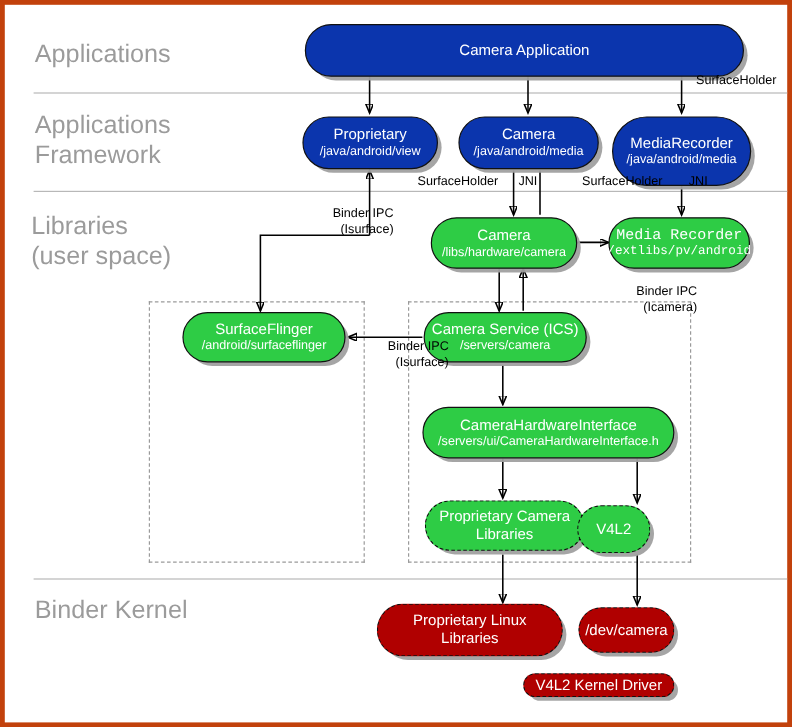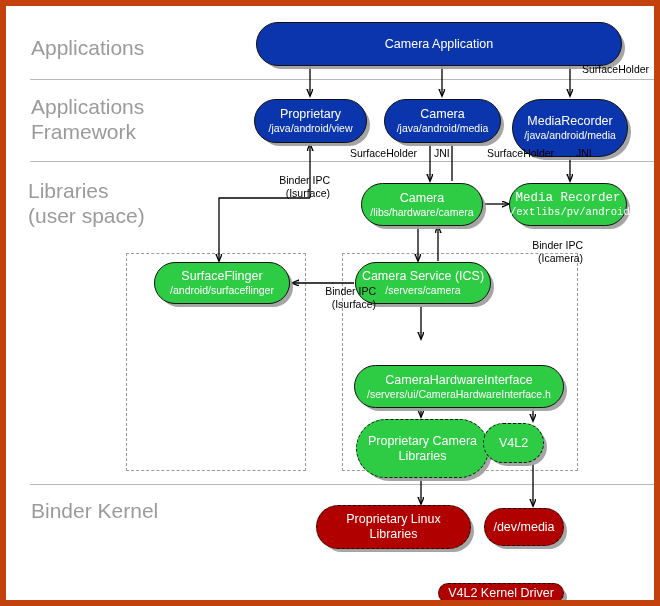--- a/index.html
+++ b/index.html
@@ -1,23 +1,23 @@
 <!DOCTYPE html>
 <html><head>
 <meta charset="utf-8">
 <style>
   html,body{margin:0;padding:0;background:#fff;}
   body{font-family:"Liberation Sans","DejaVu Sans",sans-serif;}
   #canvas{position:relative;width:660px;height:606px;background:#ffffff;
-          border:6px solid #c2410c;box-sizing:border-box;overflow:hidden;}
+          border:4px solid #c2410c;box-sizing:border-box;overflow:hidden;}
   .layer-label{position:absolute;color:#9b9b9b;font-size:21px;line-height:25px;
                white-space:pre-line;font-weight:400;letter-spacing:0px;}
   .divider{position:absolute;height:1px;background:#b8b8b8;}
   .node{position:absolute;box-sizing:border-box;border-radius:999px;
-        display:flex;flex-direction:column;justify-content:center;
+        display:flex;flex-direction:column;align-items:center;justify-content:center;
         color:#ffffff;text-align:center;border:1px solid #111;
         box-shadow:4px 4px 0 -1px rgba(160,160,160,0.95);z-index:4;}
   .node .t1{font-size:12.5px;line-height:15px;}
   .node .t2{font-size:10.5px;line-height:13px;}
   .node.blue{background:#0b35ad;}
   .node.green{background:#2ecc45;}
   .node.red{background:#b00000;}
   .node.dashedb{border:1px dashed #111;}
   .dashbox{position:absolute;border:1px dashed #9a9a9a;box-sizing:border-box;z-index:1;}
   .elabel{position:absolute;font-size:10.5px;line-height:12.5px;color:#000;
@@ -118,44 +118,44 @@
   <div class="node green" style="left:148px;top:256px;width:136px;height:42px;">
     <div class="t1">SurfaceFlinger</div>
     <div class="t2">/android/surfaceflinger</div>
   </div>
 
   <div class="node green" style="left:349px;top:256px;width:136px;height:42px;">
     <div class="t1">Camera Service (ICS)</div>
     <div class="t2">/servers/camera</div>
   </div>
 
-  <div class="node green" style="left:348px;top:335px;width:210px;height:43px;margin-top:24px;">
+  <div class="node green" style="left:348px;top:335px;width:210px;height:43px;">
     <div class="t1">CameraHardwareInterface</div>
     <div class="t2">/servers/ui/CameraHardwareInterface.h</div>
   </div>
 
-  <div class="node green dashedb" style="left:350px;top:413px;width:133px;height:59px;">
+  <div class="node green dashedb" style="left:350px;top:413px;width:133px;height:42px;">
     <div class="t1">Proprietary Camera</div>
     <div class="t1">Libraries</div>
   </div>
 
   <div class="node green dashedb" style="left:477px;top:417px;width:61px;height:40px;">
     <div class="t1">V4L2</div>
   </div>
 
   <div class="node red dashedb" style="left:310px;top:499px;width:155px;height:44px;">
     <div class="t1">Proprietary Linux</div>
     <div class="t1">Libraries</div>
   </div>
 
   <div class="node red dashedb" style="left:478px;top:502px;width:80px;height:38px;">
-    <div class="t1">/dev/media</div>
+    <div class="t1">/dev/camera</div>
   </div>
 
-  <div class="node red dashedb" style="left:432px;top:557px;width:126px;height:20px;margin-top:20px;">
+  <div class="node red dashedb" style="left:432px;top:557px;width:126px;height:20px;">
     <div class="t1">V4L2 Kernel Driver</div>
   </div>
 
   <div class="elabel l" style="left:576px;top:57px;">SurfaceHolder</div>
 
   <div class="elabel l" style="left:344px;top:141px;">SurfaceHolder</div>
   <div class="elabel l" style="left:428px;top:141px;">JNI</div>
 
   <div class="elabel l" style="left:481px;top:141px;">SurfaceHolder</div>
   <div class="elabel l" style="left:570px;top:141px;">JNI</div>

